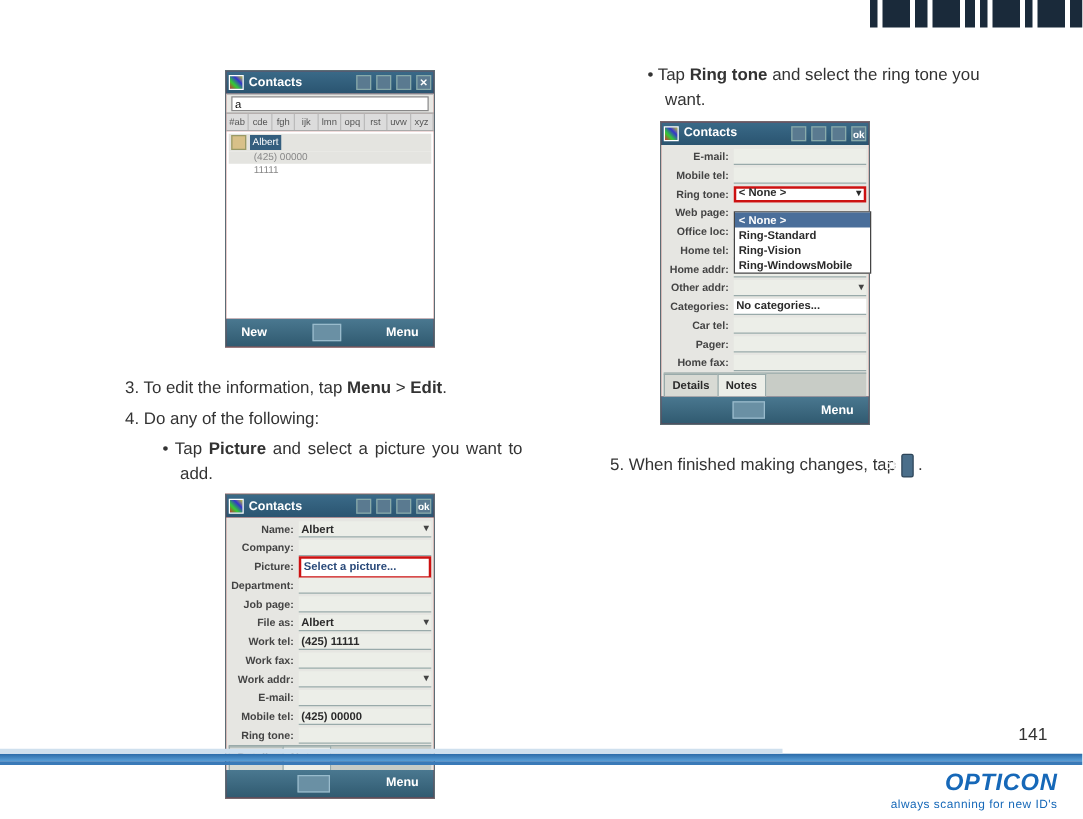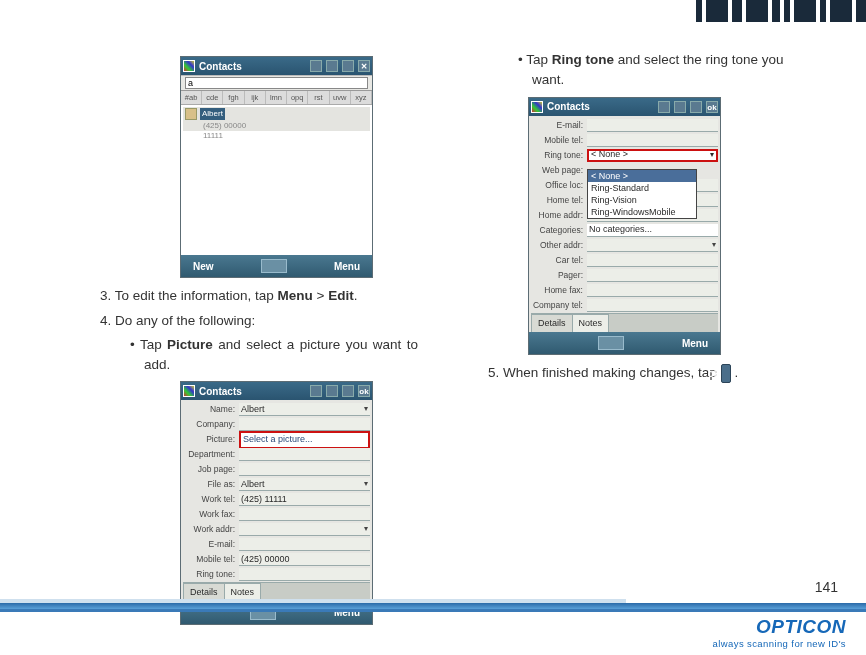--- a/index.html
+++ b/index.html
@@ -40,24 +40,24 @@
     color: #fff;
     font-size: 10px;
     font-weight: bold;
     padding: 1px 4px;
     border: 1px solid #2c4458;
     border-radius: 2px;
     vertical-align: middle;
   }
   
   .shot {
-    width: 193px;
+    width: 168px;
     background: #b91c1c;
     border: 1px solid #5c6c74;
-    margin: 6px 0 8px 60px;
+    margin: 6px 0 22px 60px;
     font-family: Tahoma, sans-serif;
     font-size: 9px;
     color: #2a2a2a;
   }
   .col.right .shot { margin-left: 30px; }
   .titlebar {
     height: 18px;
     background: linear-gradient(#3a6a88, #2a5470);
     color: #fff;
     display: flex;
@@ -110,21 +110,21 @@
     display:flex;
     align-items:center;
     justify-content:space-between;
     padding: 0 12px;
     font-size:10px;
     font-weight:bold;
     gap:36px;
   }
   .bottombar .mid { width:26px;height:14px;background:#6a90a4;border:1px solid #9bc; }
   
-  .formbody { background:#e6e6e2; padding:2px 2px 0 2px;}
+  .formbody { background:#e6e6e2; padding:2px 2px 0 2px;font-weight:bold;}
   .frow { display:flex; align-items:center; height:15px; }
   .flabel { width:56px; text-align:right; padding-right:4px; font-size:8.5px; color:#444;}
   .fval {
     flex:1;
     border-bottom:1px solid #9aa;
     height:13px;
     font-size:9px;
     padding: 0 2px;
     background:#eceee8;
     display:flex; align-items:center;
@@ -384,41 +384,37 @@
           </div>
         <div class="frow">
             <div class="flabel">Home tel:</div>
             <div class="fval"></div>
           </div>
         <div class="frow">
             <div class="flabel">Home addr:</div>
             <div class="fval"></div>
           </div>
         <div class="frow">
+            <div class="flabel">Other addr:</div>
+            <div class="fval dd"></div>
+          </div>
+        <div class="frow">
             <div class="flabel">Categories:</div>
             <div class="fval" style="background:#fff;">No categories...</div>
           </div>
         <div class="frow">
-            <div class="flabel">Other addr:</div>
-            <div class="fval dd"></div>
-          </div>
-        <div class="frow">
             <div class="flabel">Car tel:</div>
             <div class="fval"></div>
           </div>
         <div class="frow">
             <div class="flabel">Pager:</div>
             <div class="fval"></div>
           </div>
         <div class="frow">
             <div class="flabel">Home fax:</div>
-            <div class="fval"></div>
-          </div>
-        <div class="frow">
-            <div class="flabel">Company tel:</div>
             <div class="fval"></div>
           </div>
         <div class="tabs">
           <div class="tab">Details</div>
           <div class="tab active">Notes</div>
         </div>
       </div>
       <div class="bottombar">
         <span></span>
         <span class="mid"></span>

